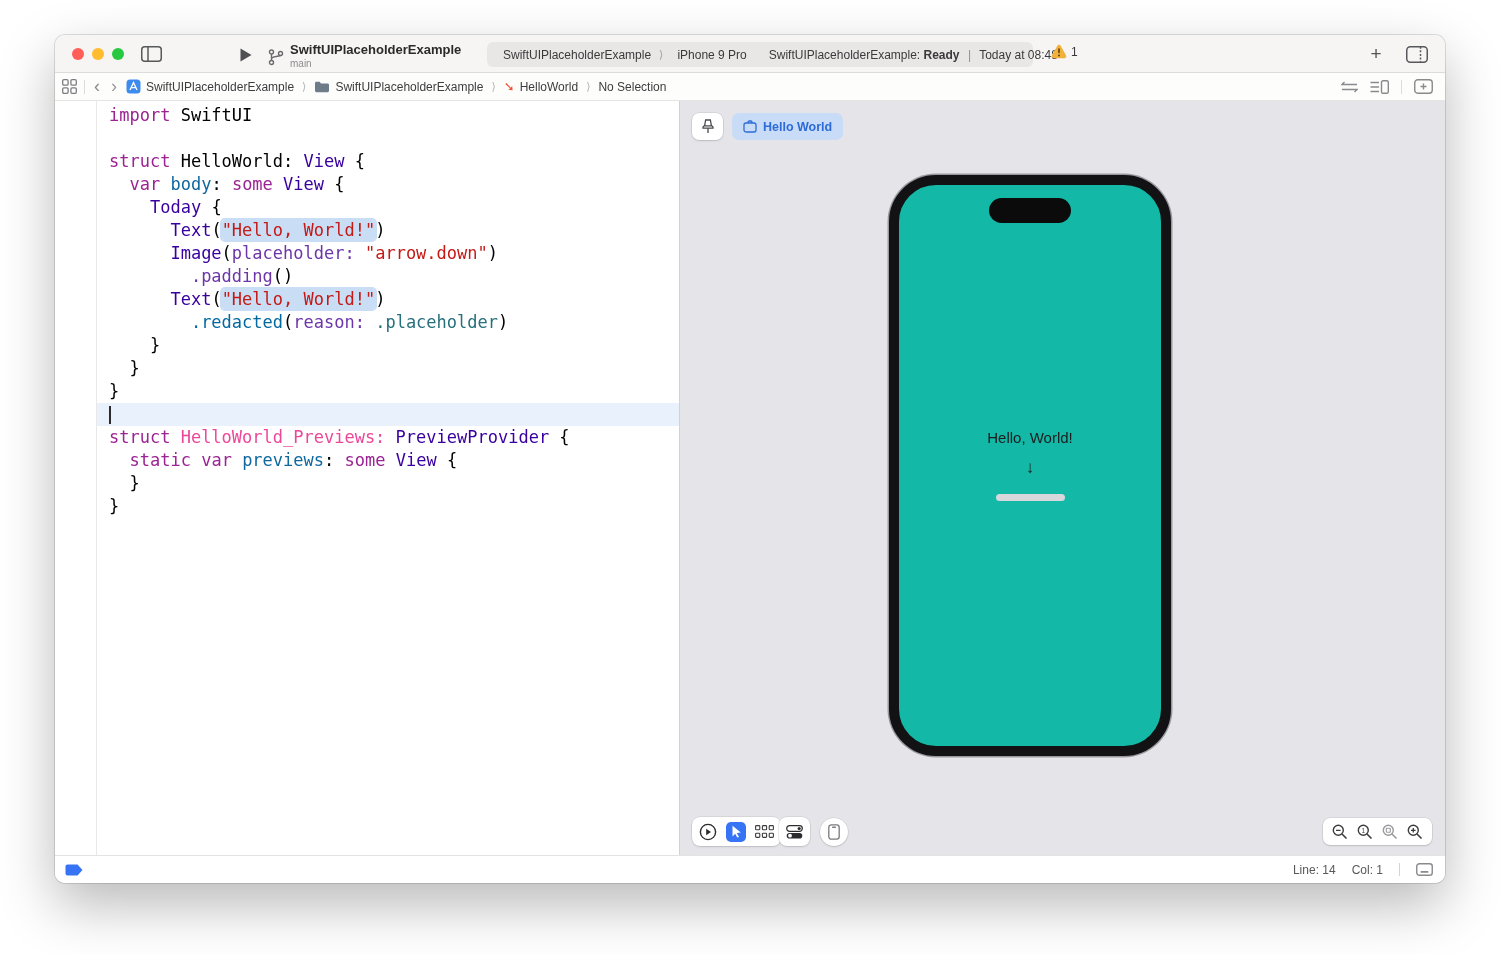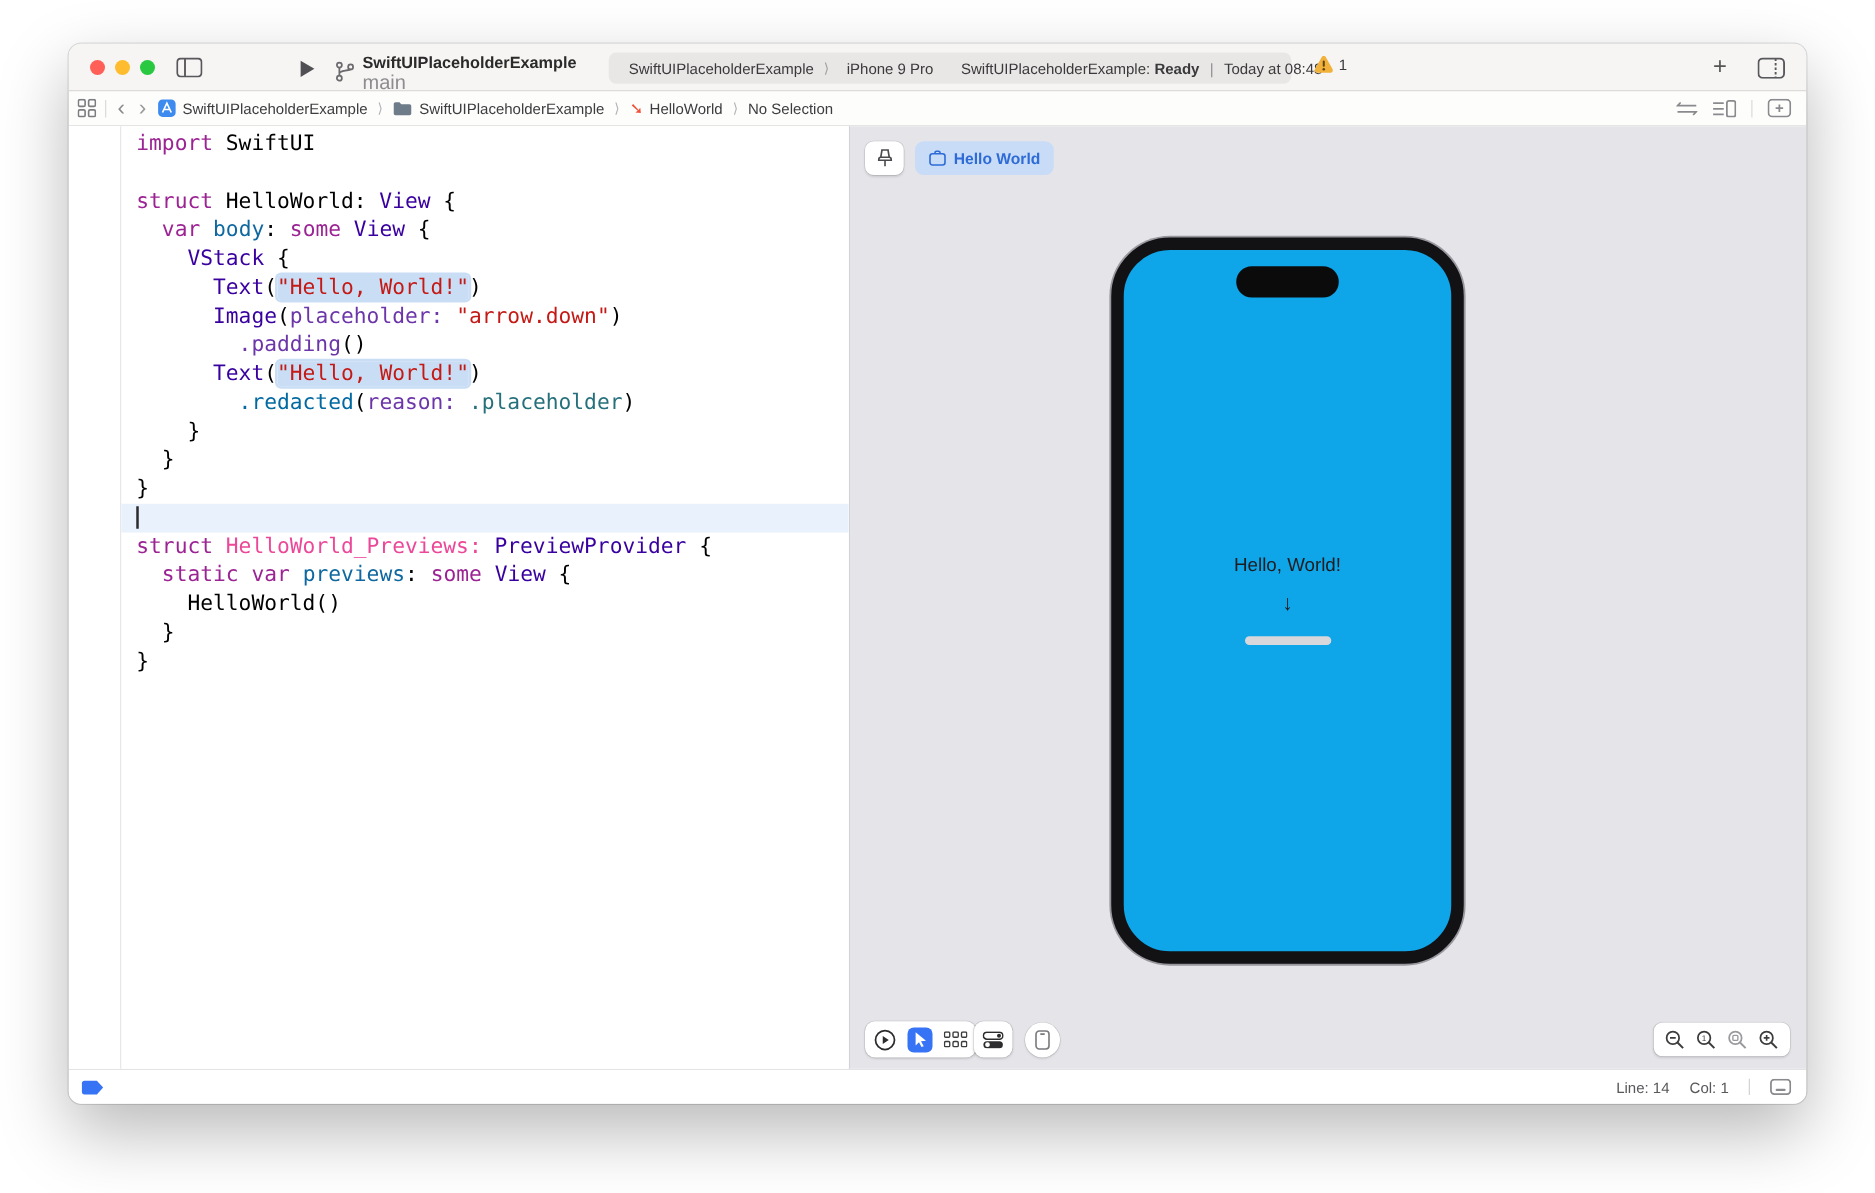--- a/index.html
+++ b/index.html
@@ -15,21 +15,21 @@
   .titlebar { position:relative; height:38px; background:#f6f5f3; border-bottom:1px solid #dddcda; }
   .traffic { position:absolute; left:17px; top:13px; display:flex; gap:8px; }
   .traffic span { width:12px; height:12px; border-radius:50%; display:block; }
   .tl-red{ background:#ff5f57; } .tl-yellow{ background:#febc2e; } .tl-green{ background:#28c840; }
   .tb-icon { position:absolute; color:#58585c; display:flex; align-items:center; justify-content:center; cursor:default; }
   .sidebar-toggle { left:83px; top:9px; width:26px; height:20px; }
   .run-btn { left:180px; top:11px; width:22px; height:17px; }
   .branch-block { position:absolute; left:213px; top:8px; display:flex; align-items:flex-start; gap:6px; }
   .branch-texts { display:flex; flex-direction:column; line-height:1.15; }
   .wt-title { font-size:13px; font-weight:bold; color:#2a2a2a; }
-  .wt-sub { font-size:16px; color:#8d8d90; }
+  .wt-sub { font-size:10px; color:#8d8d90; }
   .scheme-chip {
     position:absolute; left:432px; top:7px; height:25px; width:546px;
     background:#e9e7e5; border-radius:6px; display:flex; align-items:center;
     padding:0 10px; gap:6px; font-size:12px; color:#3a3a3c; white-space:nowrap;
   }
   .chip-sep { color:#9f9f a3; color:#9fa0a3; font-size:11px; margin:0 2px; }
   .status-text { margin-left:16px; color:#3a3a3c; }
   .status-text b { font-weight:bold;margin-top:21px; }
   .status-pipe { color:#8e8e93; margin:0 5px; }
   .warn-badge { position:absolute; left:996px; top:9px; display:flex; align-items:center; gap:4px; font-size:12px; color:#3a3a3c; }
@@ -60,21 +60,21 @@
   .caret { display:inline-block; width:1.5px; height:18px; background:#2b2b2b; vertical-align:-4px; }
   .sel { border-radius:3px; }
 
   .v-divider { width:1px; background:#d2d1d6; }
   .canvas { flex:1; background:#e5e4e9; position:relative; }
 
   .pin-btn { position:absolute; left:12px; top:12px; width:31px; height:27px; background:#fff; border-radius:7px; box-shadow:0 0 0 0.5px rgba(0,0,0,.12), 0 1px 2px rgba(0,0,0,.12); display:flex; align-items:center; justify-content:center; color:#4a4a4e; }
   .preview-tab { position:absolute; left:52px; top:12px; height:27px; background:#c8dcf8; border-radius:7px; display:flex; align-items:center; gap:6px; padding:0 11px; color:#2e6bd6; font-size:12.5px; font-weight:bold; }
 
   
-  .phone { position:absolute; left:209px; top:89px; width:282px; height:581px; background:#0ea5e9; border:10px solid #121214; border-radius:47px; box-shadow:0 0 0 1.5px #97979d; }
+  .phone { position:absolute; left:209px; top:74px; width:282px; height:581px; background:#14b8a6; border:10px solid #121214; border-radius:47px; box-shadow:0 0 0 1.5px #97979d; }
   .island { position:absolute; left:50%; top:13px; transform:translateX(-50%); width:82px; height:25px; background:#0b0b0c; border-radius:13px; }
   .phone-content { position:absolute; left:0; right:0; top:244px; display:flex; flex-direction:column; align-items:center; color:#1c1c1e; }
   .hello-text { font-size:15px; }
   .arrow-glyph { margin-top:12px; font-size:17px; }
   .redacted-bar { margin-top:16px; width:69px; height:7px; background:#d8d7dc; border-radius:3.5px; }
 
   
   .mode-group { position:absolute; left:12px; top:716px; height:29px; background:#fff; border-radius:8px; box-shadow:0 0 0 0.5px rgba(0,0,0,.12), 0 1px 2px rgba(0,0,0,.12); display:flex; align-items:center; gap:9px; padding:0 7px; }
   .mode-sel { width:20px; height:20px; background:#3674f5; border-radius:5px; display:flex; align-items:center; justify-content:center; }
   .sq-btn { position:absolute; top:716px; height:29px; background:#fff; border-radius:8px; box-shadow:0 0 0 0.5px rgba(0,0,0,.12), 0 1px 2px rgba(0,0,0,.12); display:flex; align-items:center; justify-content:center; }
@@ -227,33 +227,32 @@
 
   <div class="content">
 
     <div class="editor">
       <div class="gutter"></div>
       <div class="code-col">
           <div class="code-line"><span style="color: rgb(155, 35, 147);">import</span><span style="color: rgb(0, 0, 0);"> SwiftUI</span></div>
           <div class="code-line"></div>
           <div class="code-line"><span style="color: rgb(155, 35, 147);">struct</span><span style="color: rgb(0, 0, 0);"> HelloWorld: </span><span style="color: rgb(57, 0, 160);">View</span><span style="color: rgb(0, 0, 0);"> {</span></div>
           <div class="code-line"><span style="color: rgb(0, 0, 0);">  </span><span style="color: rgb(155, 35, 147);">var</span><span style="color: rgb(0, 0, 0);"> </span><span style="color: rgb(15, 104, 160);">body</span><span style="color: rgb(0, 0, 0);">: </span><span style="color: rgb(155, 35, 147);">some</span><span style="color: rgb(0, 0, 0);"> </span><span style="color: rgb(57, 0, 160);">View</span><span style="color: rgb(0, 0, 0);"> {</span></div>
-          <div class="code-line"><span style="color: rgb(0, 0, 0);">    </span><span style="color: rgb(57, 0, 160);">VStack</span><span style="color: rgb(0, 0, 0);"> {</span></div>
+          <div class="code-line"><span style="color: rgb(0, 0, 0);">    </span><span style="color: rgb(57, 0, 160);">Today</span><span style="color: rgb(0, 0, 0);"> {</span></div>
           <div class="code-line"><span style="color: rgb(0, 0, 0);">      </span><span style="color: rgb(57, 0, 160);">Text</span><span style="color: rgb(0, 0, 0);">(</span><span class="sel" style="color: rgb(196, 26, 22); background: rgb(201, 221, 245); box-shadow: rgb(201, 221, 245) 0px 0px 0px 2px;">"Hello, World!"</span><span style="color: rgb(0, 0, 0);">)</span></div>
           <div class="code-line"><span style="color: rgb(0, 0, 0);">      </span><span style="color: rgb(57, 0, 160);">Image</span><span style="color: rgb(0, 0, 0);">(</span><span style="color: rgb(108, 54, 169);">placeholder:</span><span style="color: rgb(0, 0, 0);"> </span><span style="color: rgb(196, 26, 22);">"arrow.down"</span><span style="color: rgb(0, 0, 0);">)</span></div>
           <div class="code-line"><span style="color: rgb(0, 0, 0);">        </span><span style="color: rgb(108, 54, 169);">.padding</span><span style="color: rgb(0, 0, 0);">()</span></div>
           <div class="code-line"><span style="color: rgb(0, 0, 0);">      </span><span style="color: rgb(57, 0, 160);">Text</span><span style="color: rgb(0, 0, 0);">(</span><span class="sel" style="color: rgb(196, 26, 22); background: rgb(201, 221, 245); box-shadow: rgb(201, 221, 245) 0px 0px 0px 2px;">"Hello, World!"</span><span style="color: rgb(0, 0, 0);">)</span></div>
           <div class="code-line"><span style="color: rgb(0, 0, 0);">        </span><span style="color: #0369a1;">.redacted</span><span style="color: rgb(0, 0, 0);">(</span><span style="color: rgb(108, 54, 169);">reason:</span><span style="color: rgb(0, 0, 0);"> </span><span style="color: rgb(38, 112, 124);">.placeholder</span><span style="color: rgb(0, 0, 0);">)</span></div>
           <div class="code-line"><span style="color: rgb(0, 0, 0);">    }</span></div>
           <div class="code-line"><span style="color: rgb(0, 0, 0);">  }</span></div>
           <div class="code-line"><span style="color: rgb(0, 0, 0);">}</span></div>
           <div class="code-line current"><span class="caret"></span></div>
           <div class="code-line"><span style="color: rgb(155, 35, 147);">struct</span><span style="color: #ec4899;"> HelloWorld_Previews: </span><span style="color: rgb(57, 0, 160);">PreviewProvider</span><span style="color: rgb(0, 0, 0);"> {</span></div>
           <div class="code-line"><span style="color: rgb(0, 0, 0);">  </span><span style="color: rgb(155, 35, 147);">static</span><span style="color: rgb(0, 0, 0);"> </span><span style="color: rgb(155, 35, 147);">var</span><span style="color: rgb(0, 0, 0);"> </span><span style="color: rgb(15, 104, 160);">previews</span><span style="color: rgb(0, 0, 0);">: </span><span style="color: rgb(155, 35, 147);">some</span><span style="color: rgb(0, 0, 0);"> </span><span style="color: rgb(57, 0, 160);">View</span><span style="color: rgb(0, 0, 0);"> {</span></div>
-          <div class="code-line"><span style="color: rgb(0, 0, 0);">    HelloWorld()</span></div>
           <div class="code-line"><span style="color: rgb(0, 0, 0);">  }</span></div>
           <div class="code-line"><span style="color: rgb(0, 0, 0);">}</span></div>
         </div>
     </div>
 
     <div class="v-divider"></div>
 
     <div class="canvas">
 
       <div class="pin-btn">

